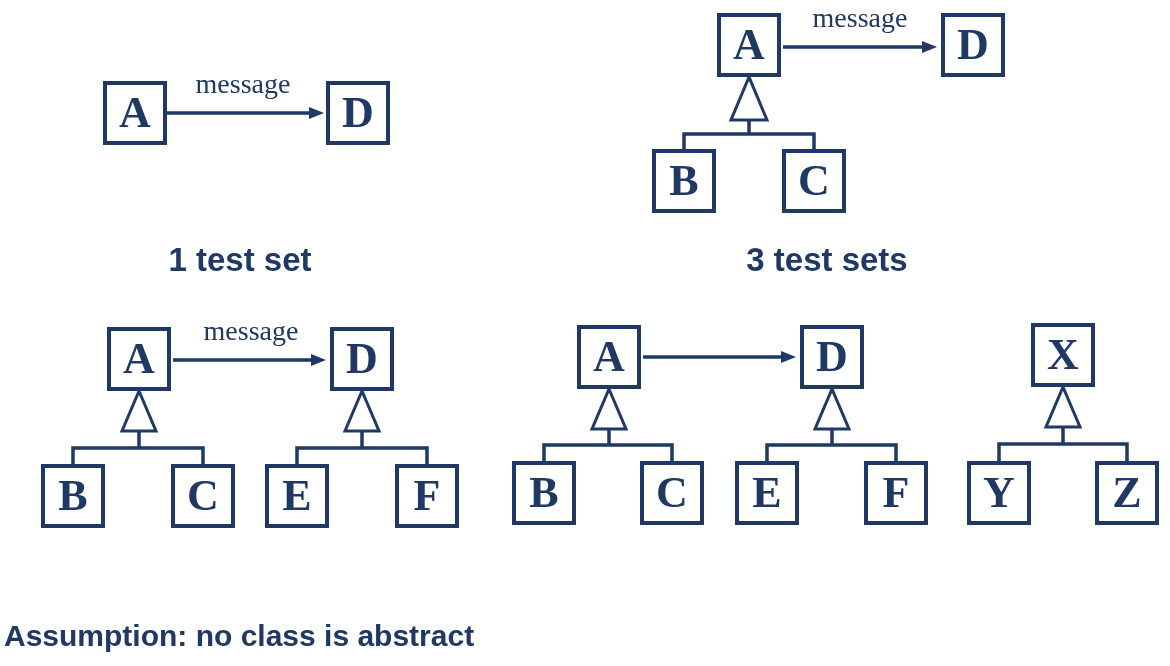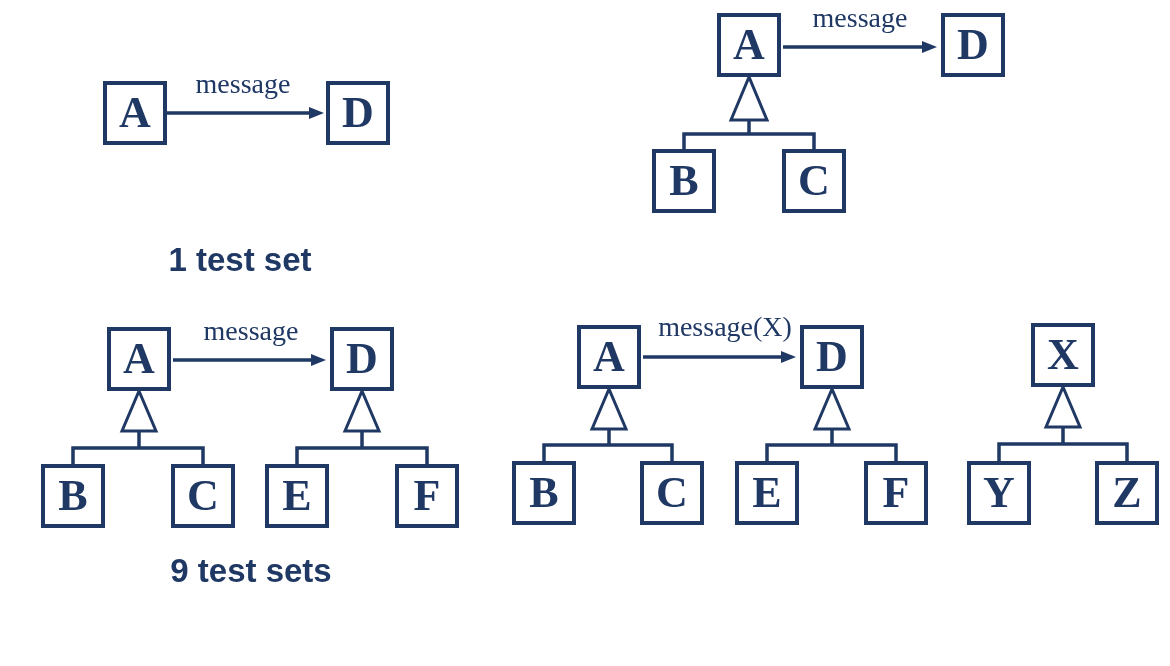--- a/index.html
+++ b/index.html
@@ -91,41 +91,41 @@
   <div class="cls" style="left:941px;top:13px">
     <span>D</span>
   </div>
   <div class="cls" style="left:652px;top:149px">
     <span>B</span>
   </div>
   <div class="cls" style="left:782px;top:149px">
     <span>C</span>
   </div>
   <div class="msg" style="left:860px;top:4px">message</div>
+  <div class="caption" style="left:827px;top:243px">3 test sets</div>
 
   <div class="cls" style="left:107px;top:327px">
     <span>A</span>
   </div>
   <div class="cls" style="left:330px;top:327px">
     <span>D</span>
   </div>
   <div class="cls" style="left:41px;top:464px">
     <span>B</span>
   </div>
   <div class="cls" style="left:171px;top:464px">
     <span>C</span>
   </div>
   <div class="cls" style="left:265px;top:464px">
     <span>E</span>
   </div>
   <div class="cls" style="left:395px;top:464px">
     <span>F</span>
   </div>
   <div class="msg" style="left:251px;top:317px">message</div>
-  <div class="caption" style="left:251px;top:554px">9 test sets</div>
 
   <div class="cls" style="left:577px;top:325px">
     <span>A</span>
   </div>
   <div class="cls" style="left:800px;top:325px">
     <span>D</span>
   </div>
   <div class="cls" style="left:512px;top:461px">
     <span>B</span>
   </div>
@@ -140,16 +140,16 @@
   </div>
   <div class="cls" style="left:1031px;top:323px">
     <span>X</span>
   </div>
   <div class="cls" style="left:967px;top:461px">
     <span>Y</span>
   </div>
   <div class="cls" style="left:1095px;top:461px">
     <span>Z</span>
   </div>
-  <div class="msg" style="left:725px;top:313px">message(X)</div>
 
+  <div class="footnote" style="left:4px;top:621px">Assumption: no class is abstract</div>
 
 </div>
 
 </body></html>

